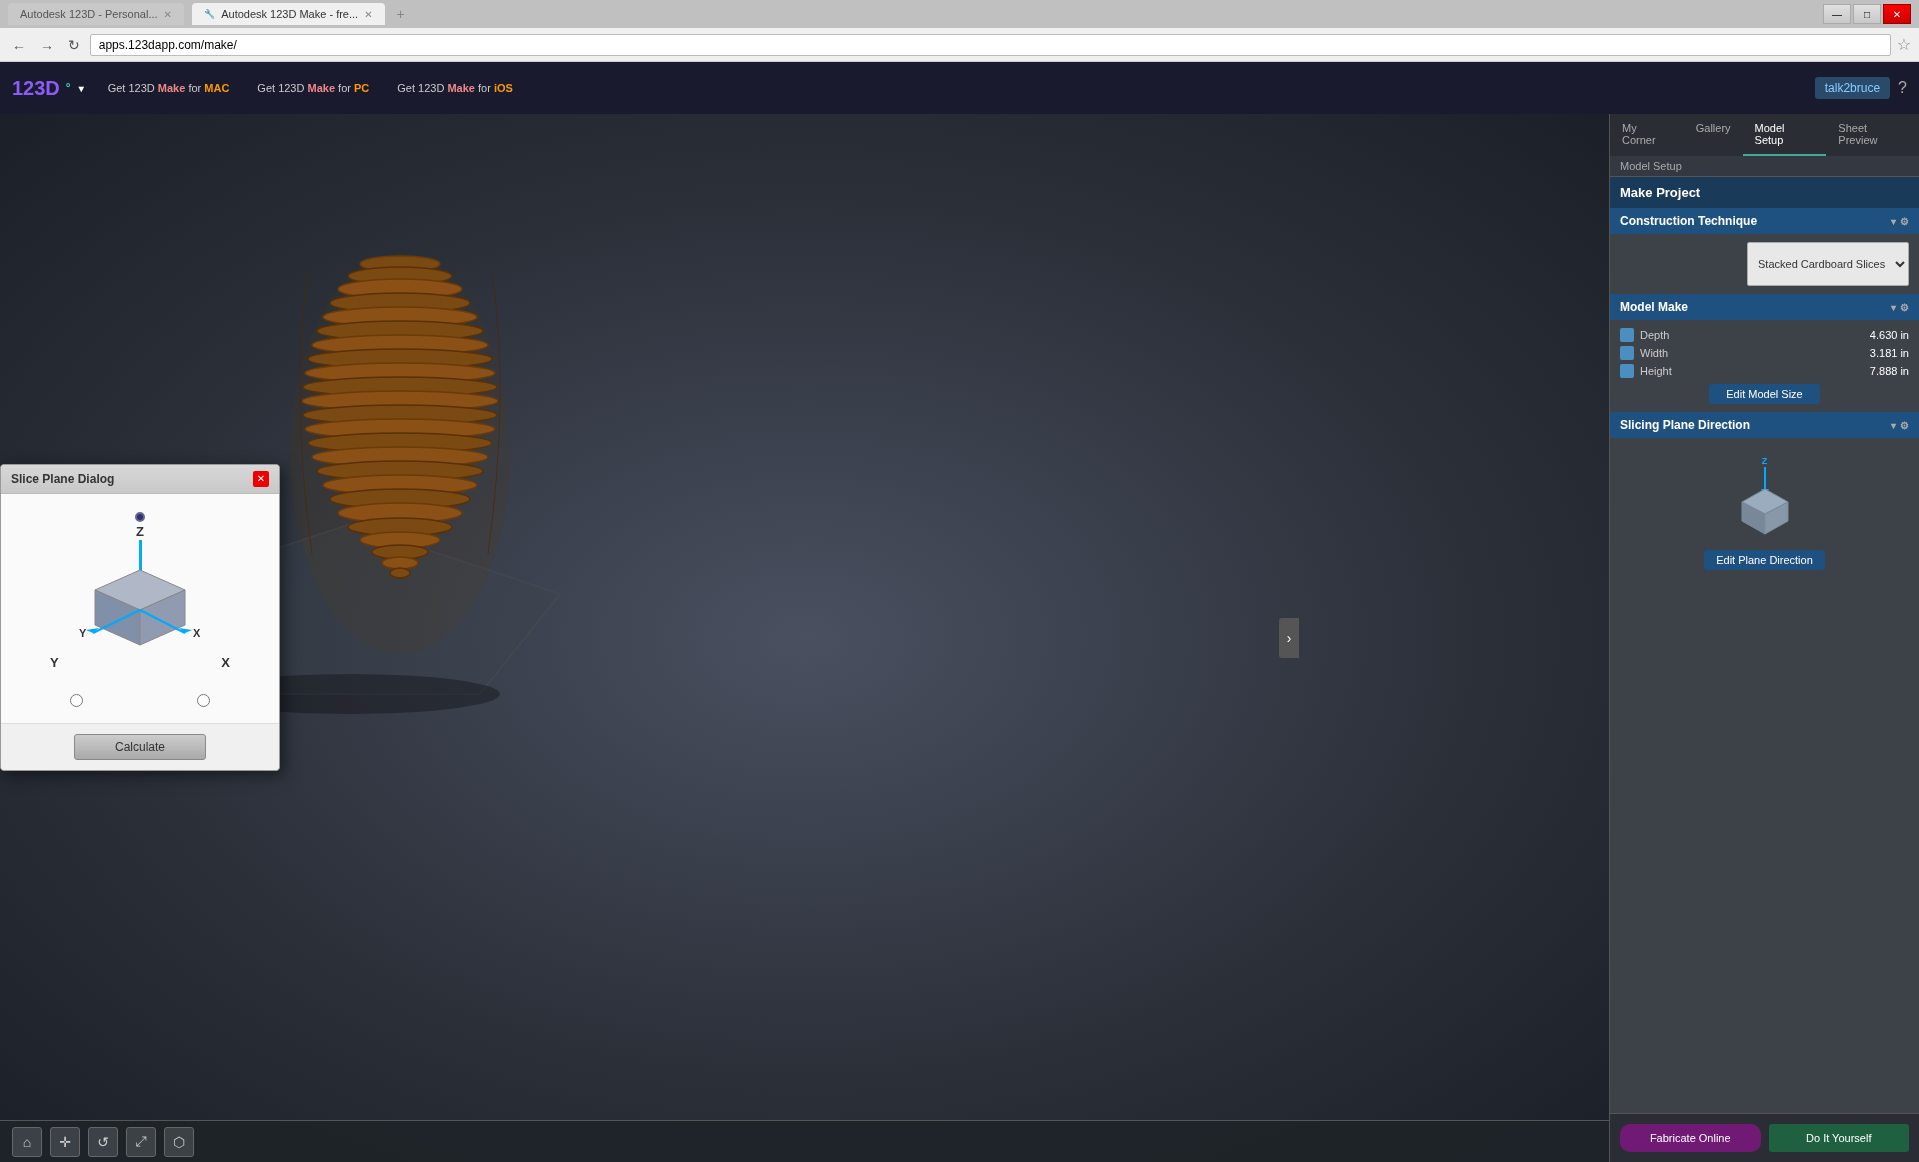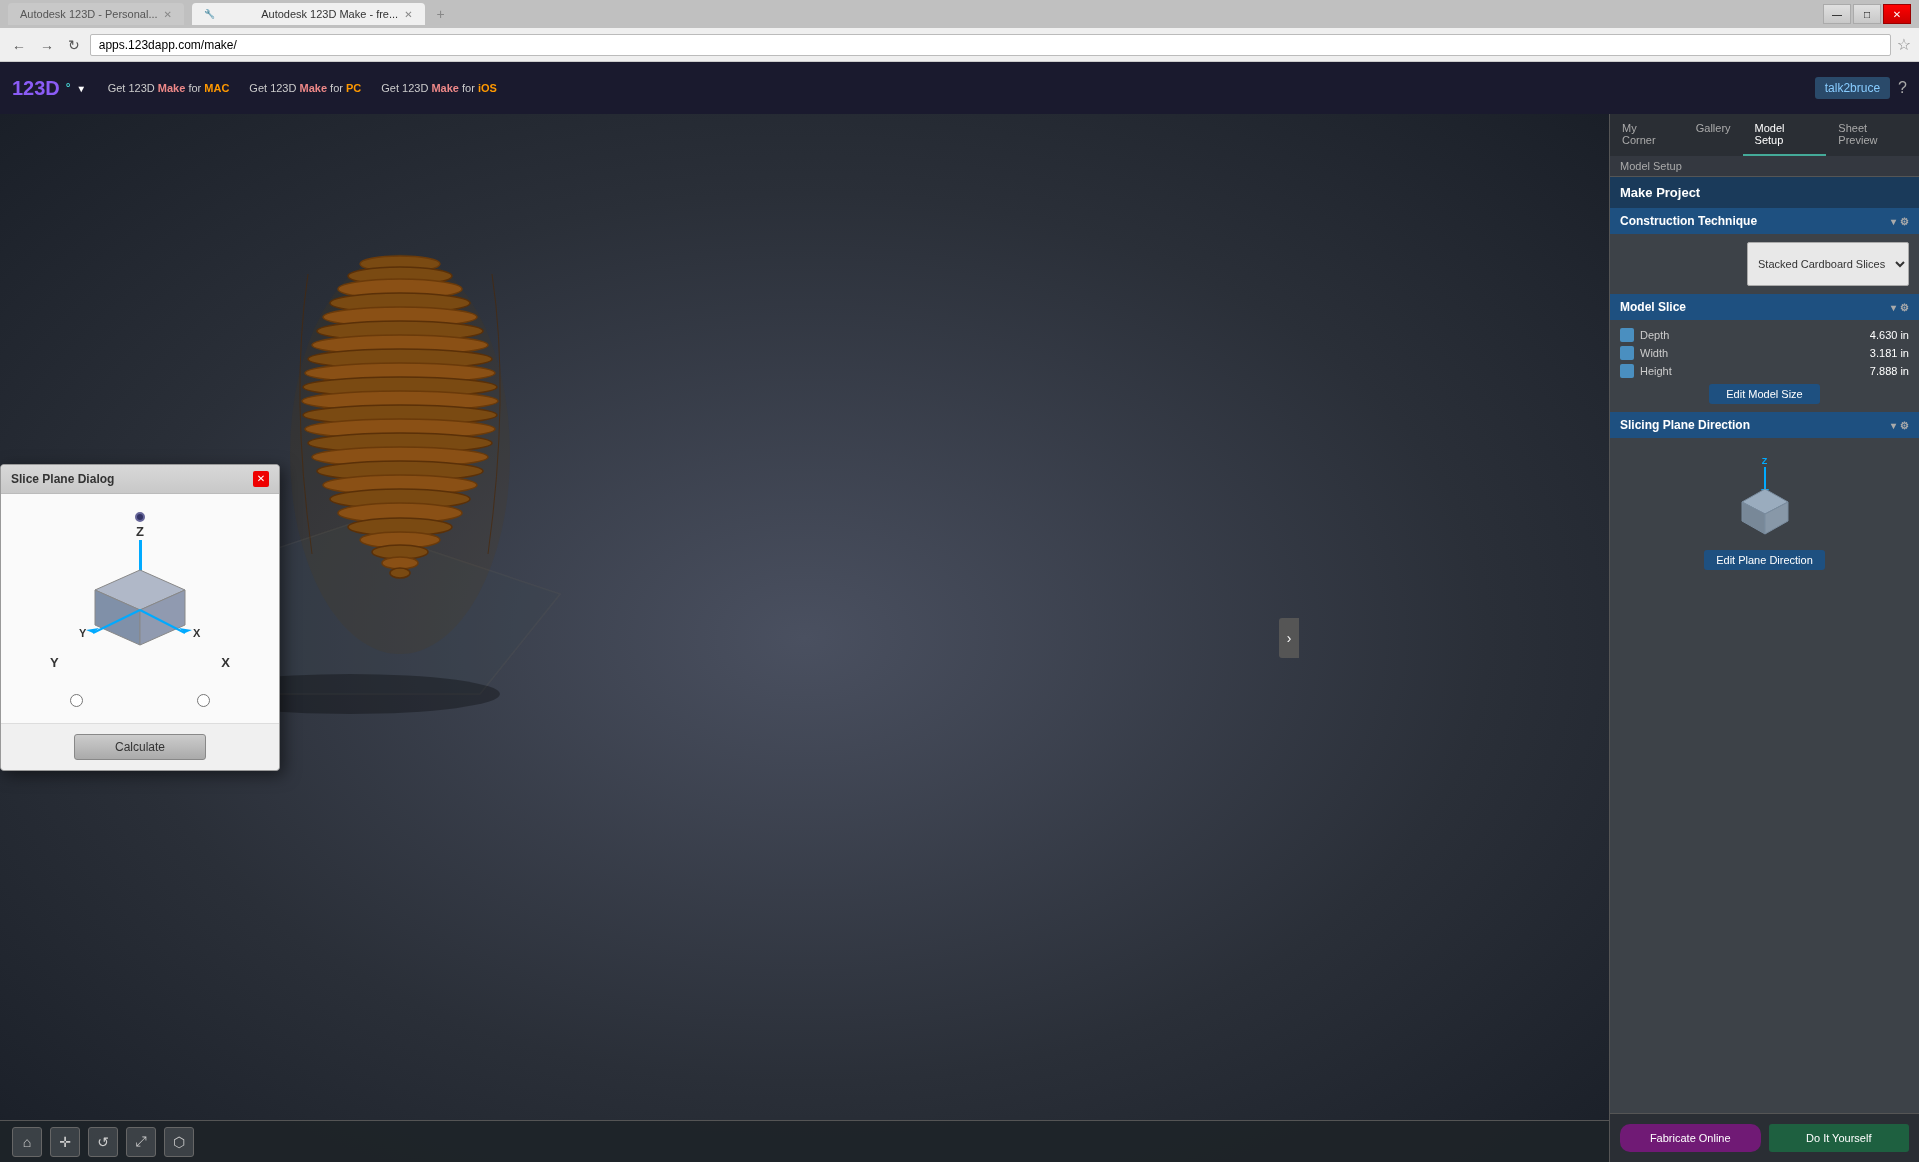--- a/index.html
+++ b/index.html
@@ -13,21 +13,21 @@
     .address-bar { flex: 1; height: 22px; border: 1px solid #bbb; border-radius: 2px; padding: 0 8px; font-size: 12px; background: white; }
     .titlebar-btns { display: flex; align-items: center; gap: 2px; margin-left: auto; }
     .win-btn { width: 28px; height: 20px; display: flex; align-items: center; justify-content: center; font-size: 10px; cursor: pointer; border: 1px solid #aaa; background: linear-gradient(#e0e0e0, #c8c8c8); }
     .win-btn.close { background: linear-gradient(#f00, #c00); color: white; border-color: #900; }
 
     
     .app-header { background: #1a1a2e; height: 52px; display: flex; align-items: center; padding: 0 12px; gap: 16px; }
     .logo-area { display: flex; align-items: center; gap: 6px; color: white; font-size: 18px; font-weight: bold; }
     .logo-text { color: #8b5cf6; font-weight: bold; font-size: 20px; }
     .logo-dropdown { color: white; font-size: 10px; margin-left: 2px; }
-    .header-nav { display: flex; align-items: center; gap: 4px; }
+    .header-nav { display: flex; align-items: center; gap: 12px; }
     .header-btn { color: #ccc; font-size: 11px; padding: 4px 8px; cursor: pointer; }
     .header-btn span.make { color: #e88; font-weight: bold; }
     .header-btn span.platform { color: #f90; font-weight: bold; }
     .header-right { margin-left: auto; display: flex; align-items: center; gap: 8px; color: #ccc; font-size: 12px; }
     .user-btn { background: #2a4a6a; color: #8cf; border: none; padding: 4px 10px; border-radius: 3px; cursor: pointer; font-size: 12px; }
     .help-btn { color: #aaa; font-size: 16px; cursor: pointer; }
 
     
     .main-layout { display: flex; height: calc(1162px - 28px - 34px - 52px); }
 
@@ -92,21 +92,21 @@
 
 <div>
 
   <div class="browser-titlebar">
     <div class="tab" style="background:#c8c8c8;">
       <span style="font-size:11px;color:#555;">Autodesk 123D - Personal...</span>
       <span class="tab-close">✕</span>
     </div>
     <div class="tab active">
       <span style="font-size:9px;">🔧</span>
-      <span style="font-size:11px;color:#333;margin-left:40px;">Autodesk 123D Make - fre...</span>
+      <span style="font-size:11px;color:#333;">Autodesk 123D Make - fre...</span>
       <span class="tab-close">✕</span>
     </div>
     <div style="color:#888;font-size:14px;margin-left:4px;cursor:pointer;">+</div>
     <div class="titlebar-btns">
       <div class="win-btn">—</div>
       <div class="win-btn">□</div>
       <div class="win-btn close">✕</div>
     </div>
   </div>
 
@@ -283,21 +283,21 @@
         <div class="technique-select-row">
           <select class="technique-select">
             <option>Stacked Cardboard Slices</option>
           </select>
         </div>
       </div>
     </div>
 
     <div class="panel-section">
       <div class="section-header">
-        <span>Model Slice</span>
+        <span>Model Make</span>
         <div style="display:flex;gap:4px;align-items:center;">
           <span style="color:#aaa;font-size:10px;">▾</span>
           <span style="color:#aaa;font-size:10px;">⚙</span>
         </div>
       </div>
       <div class="section-body">
         <div class="size-row">
           <div class="size-icon" style="background:#4a8fc0;"></div>
           <span class="size-label">Depth</span>
           <span class="size-value">4.630 in</span>

